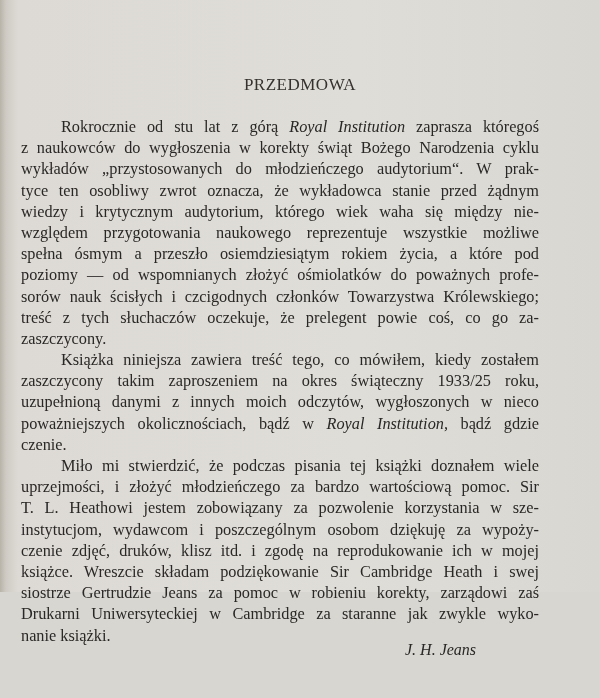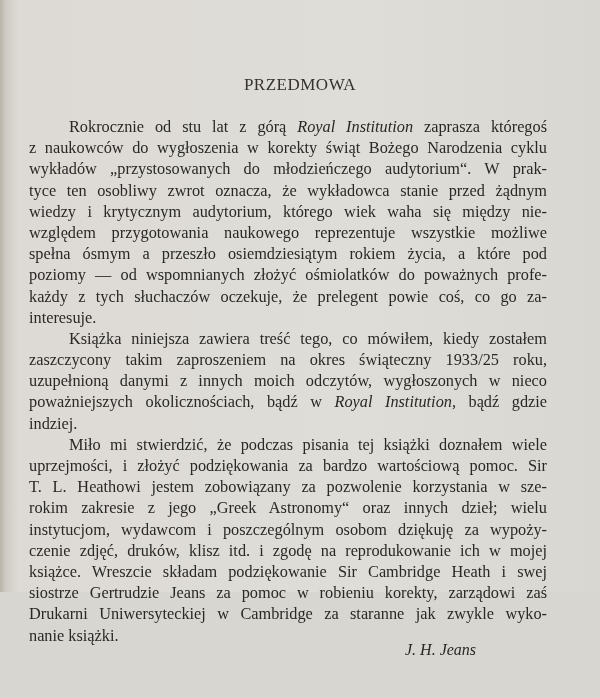--- a/index.html
+++ b/index.html
@@ -15,21 +15,21 @@
     font-family: "Liberation Serif", "DejaVu Serif", serif;
   }
   .title {
     position: absolute; left: 0; right: 0; top: 75px;
     text-align: center;
     font-size: 17px; letter-spacing: 0.5px;
     color: #34312e;
   }
   .body {
     position: absolute; left: 21px; top: 116px; width: 518px;
-    font-size: 16.3px; line-height: 21.2px; margin-left: 8px;
+    font-size: 16.3px; line-height: 21.2px;
   }
   .line {
     display: block; white-space: nowrap;
     text-align: justify; text-align-last: justify;
     height: 21.2px;
   }
   .line.last { text-align-last: left; }
   .line.indent { padding-left: 40px; }
   .em { font-style: italic; }
   .signature {
@@ -45,35 +45,35 @@
   <div class="body" id="body">
       <div>
         <span class="line indent">Rokrocznie od stu lat z górą <span class="em">Royal Institution</span> zaprasza któregoś</span>
         <span class="line">z naukowców do wygłoszenia w korekty świąt Bożego Narodzenia cyklu</span>
         <span class="line">wykładów „przystosowanych do młodzieńczego audytorium“. W prak-</span>
         <span class="line">tyce ten osobliwy zwrot oznacza, że wykładowca stanie przed żądnym</span>
         <span class="line">wiedzy i krytycznym audytorium, którego wiek waha się między nie-</span>
         <span class="line">względem przygotowania naukowego reprezentuje wszystkie możliwe</span>
         <span class="line">spełna ósmym a przeszło osiemdziesiątym rokiem życia, a które pod</span>
         <span class="line">poziomy — od wspomnianych złożyć ośmiolatków do poważnych profe-</span>
-        <span class="line">każdy z tych słuchaczów oczekuje, że prelegent powie coś, co go za-</span>
-        <span class="line last">interesuje.</span>
+        <span class="line">sorów nauk ścisłych i czcigodnych członków Towarzystwa Królewskiego;</span>
+        <span class="line">treść z tych słuchaczów oczekuje, że prelegent powie coś, co go za-</span>
+        <span class="line last">zaszczycony.</span>
       </div>
       <div>
         <span class="line indent">Książka niniejsza zawiera treść tego, co mówiłem, kiedy zostałem</span>
         <span class="line">zaszczycony takim zaproszeniem na okres świąteczny 1933/25 roku,</span>
         <span class="line">uzupełnioną danymi z innych moich odczytów, wygłoszonych w nieco</span>
         <span class="line">poważniejszych okolicznościach, bądź w <span class="em">Royal Institution,</span> bądź gdzie</span>
-        <span class="line last">indziej.</span>
+        <span class="line last">czenie.</span>
       </div>
       <div>
         <span class="line indent">Miło mi stwierdzić, że podczas pisania tej książki doznałem wiele</span>
-        <span class="line">uprzejmości, i złożyć podziękowania za bardzo wartościową pomoc. Sir</span>
+        <span class="line">uprzejmości, i złożyć młodzieńczego za bardzo wartościową pomoc. Sir</span>
         <span class="line">T. L. Heathowi jestem zobowiązany za pozwolenie korzystania w sze-</span>
-        <span class="line">rokim zakresie z jego „Greek Astronomy“ oraz innych dzieł; wielu</span>
         <span class="line">instytucjom, wydawcom i poszczególnym osobom dziękuję za wypoży-</span>
         <span class="line">czenie zdjęć, druków, klisz itd. i zgodę na reprodukowanie ich w mojej</span>
         <span class="line">książce. Wreszcie składam podziękowanie Sir Cambridge Heath i swej</span>
         <span class="line">siostrze Gertrudzie Jeans za pomoc w robieniu korekty, zarządowi zaś</span>
         <span class="line">Drukarni Uniwersyteckiej w Cambridge za staranne jak zwykle wyko-</span>
         <span class="line last">nanie książki.</span>
       </div>
     </div>
   <div class="signature">J. H. Jeans</div>
 </div>

